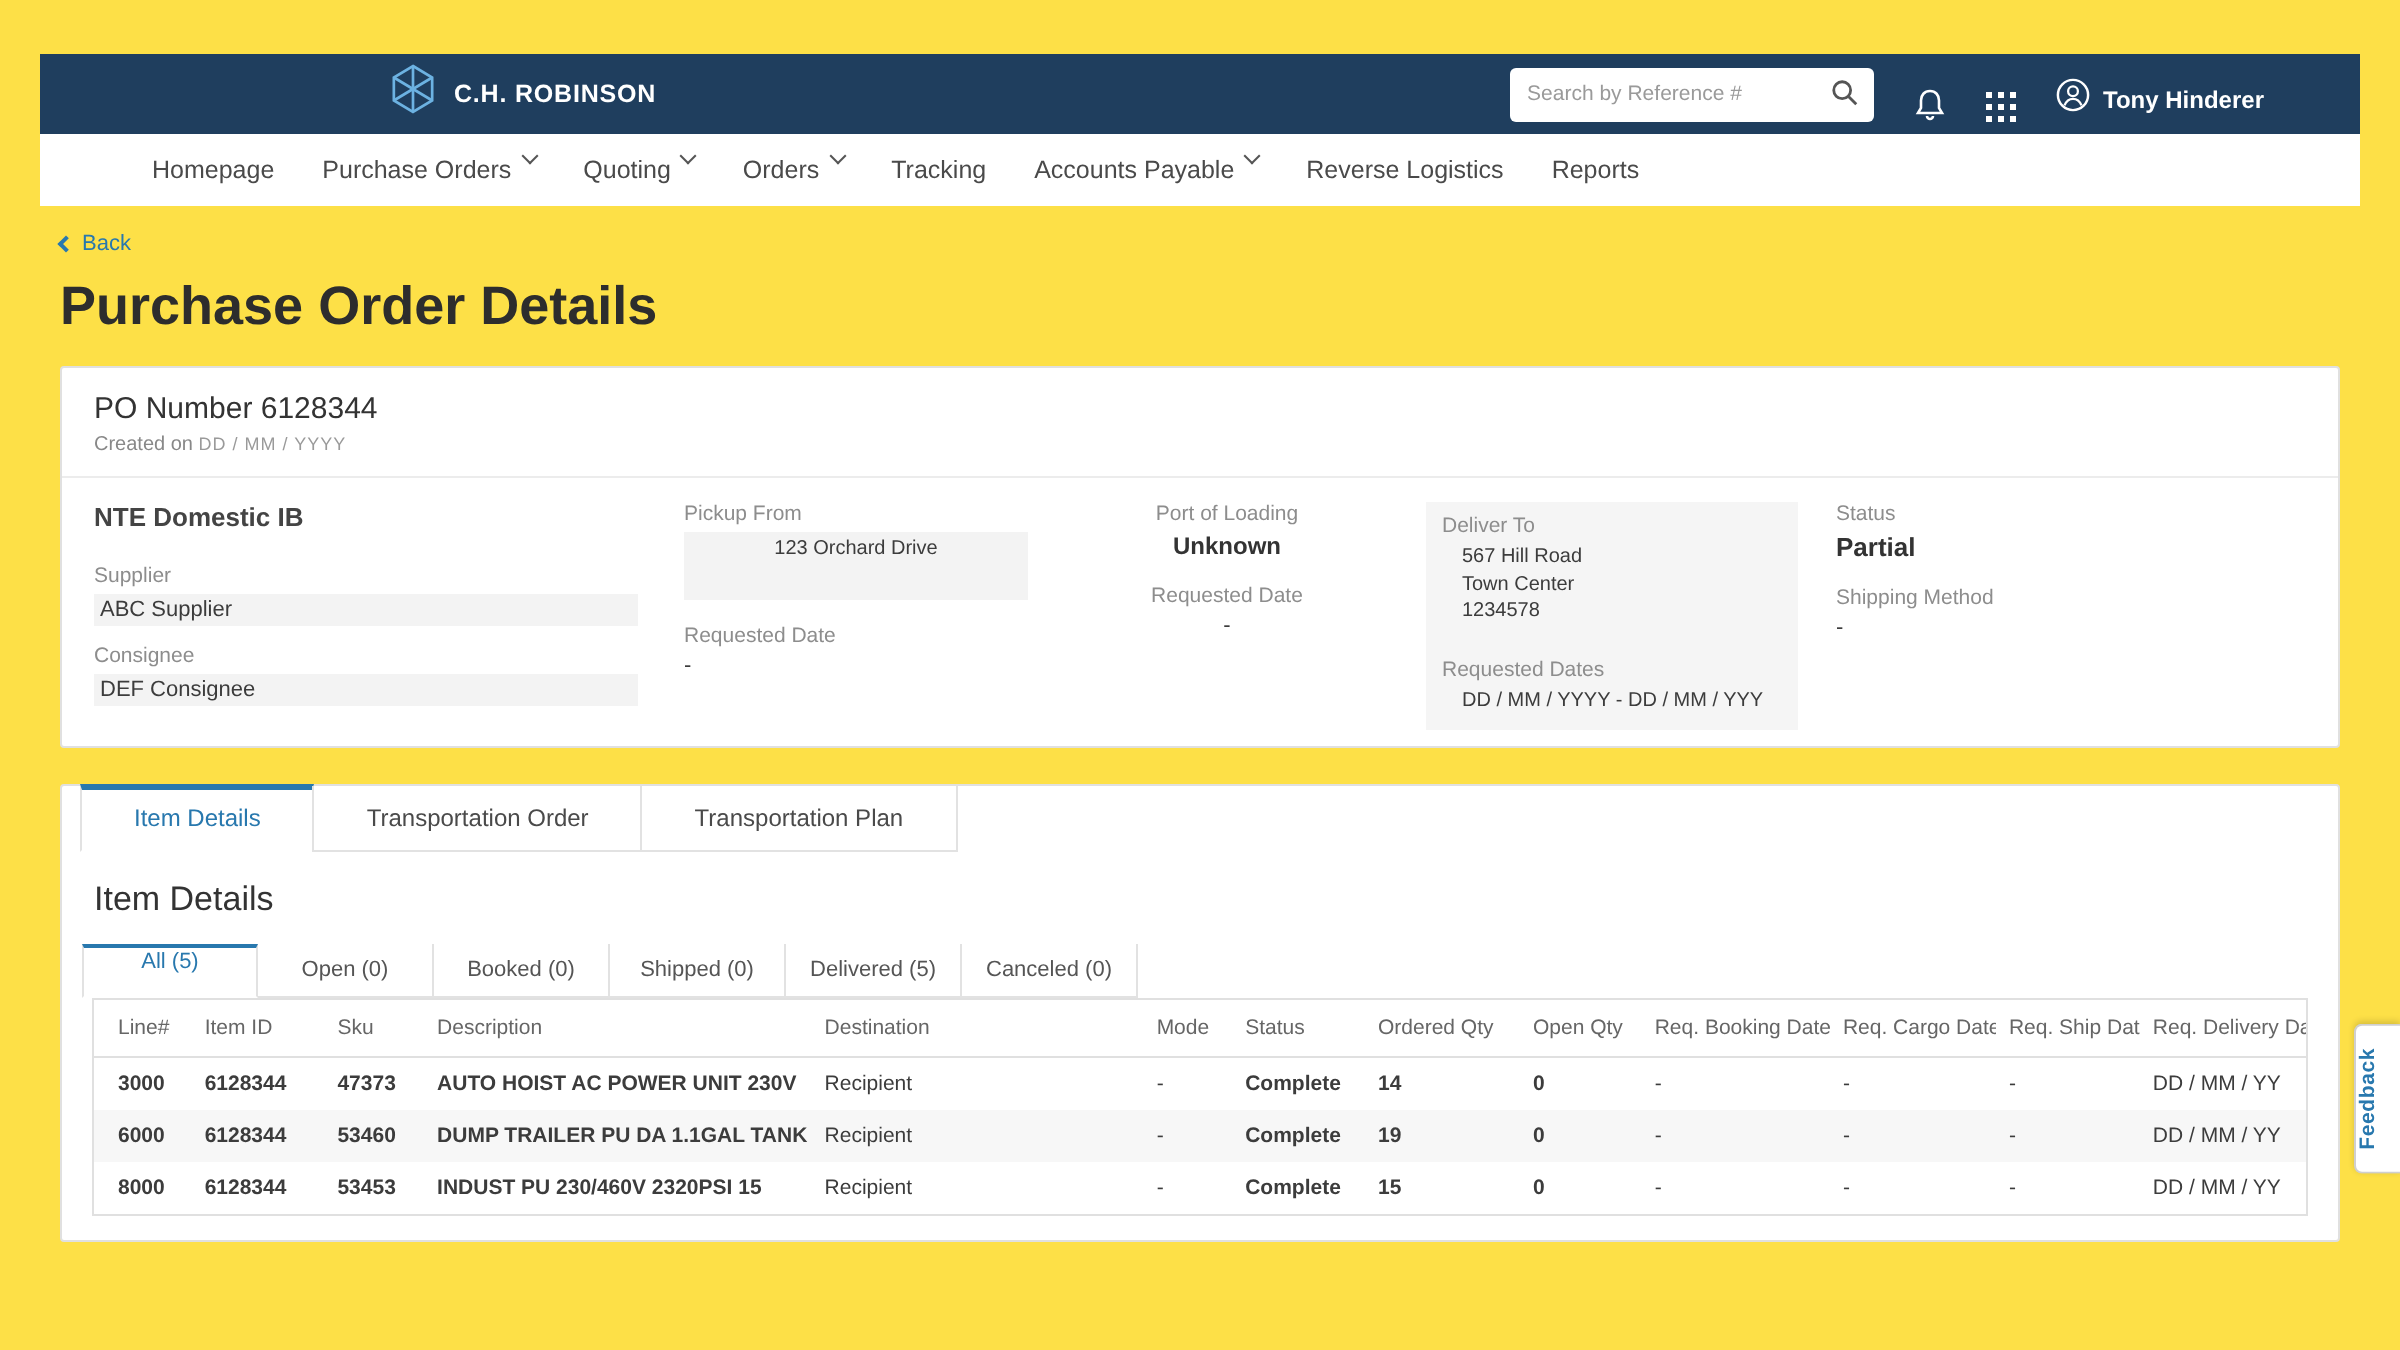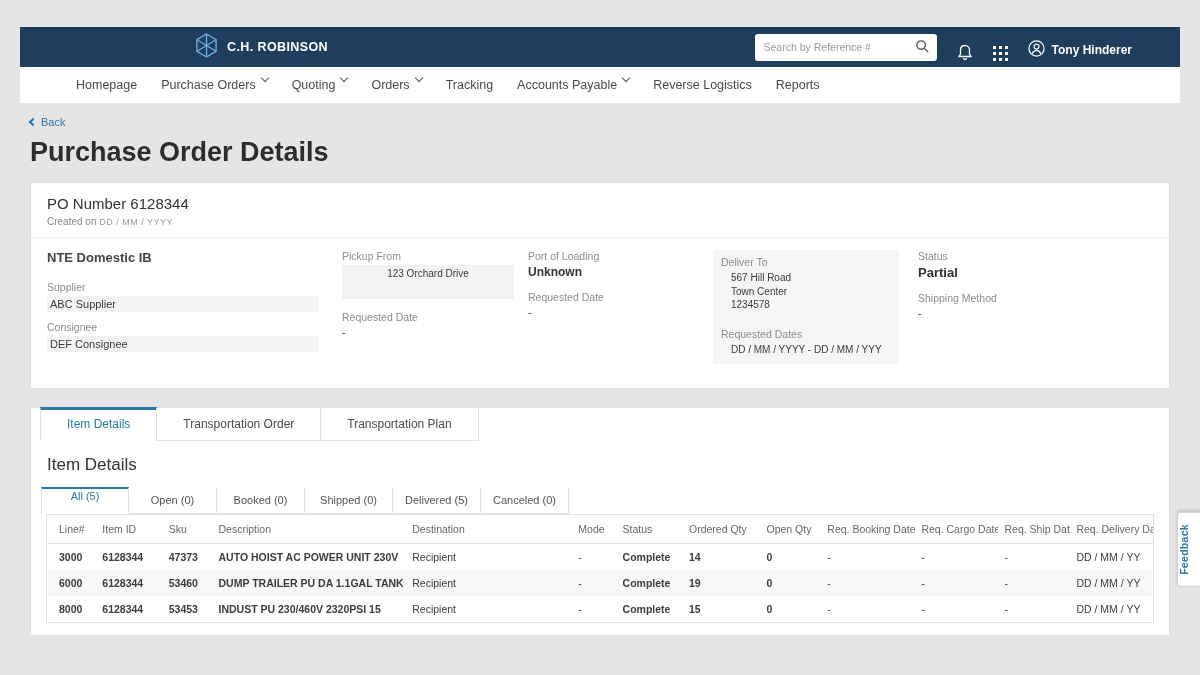--- a/index.html
+++ b/index.html
@@ -1,18 +1,18 @@
 <!DOCTYPE html>
 <html><head>
 <meta charset="utf-8">
 <style>
   * { margin:0; padding:0; box-sizing:border-box; }
   html,body { background:#fff; }
   body { font-family:"Liberation Sans", sans-serif; color:#3c3c3c; }
-  .screen { position:relative; width:1200px; height:675px; background:#e5e5e5; overflow:hidden; }
+  .screen { position:relative; width:1200px; height:675px; background:#fde047; overflow:hidden; }
   .frame { margin:27px 20px 0; }
 
   
   .topbar { height:40px; background:#1f3e5e; display:flex; align-items:center; padding:0 48px 0 175px; }
   .brand { display:flex; align-items:center; gap:9px; cursor:pointer; }
   .brand-text { color:#fff; font-weight:bold; font-size:12.5px; letter-spacing:.4px; }
   .topbar-right { margin-left:auto; display:flex; align-items:flex-end; gap:20px; }
   .searchbox { position:relative; width:182px; }
   .searchbox input { width:100%; height:27px; border:none; border-radius:3px; padding:0 28px 0 9px; font-size:10.5px; font-family:"Liberation Sans",sans-serif; color:#444; }
   .searchbox input::placeholder { color:#9a9a9a; }
@@ -28,28 +28,28 @@
 
   
   .content { padding:0 10px; }
   .back { display:inline-flex; align-items:center; gap:5px; margin-top:13px; color:#2878ae; font-size:11px; cursor:pointer; }
   .chev-left { width:6px; height:6px; border-left:2px solid #2878ae; border-bottom:2px solid #2878ae; transform:rotate(45deg); display:inline-block; }
   .page-title { font-size:27px; font-weight:bold; color:#2d2d2d; margin:8px 0 14px; }
 
   .card { background:#fff; border:1px solid #e0e0e0; border-radius:2px; }
 
   
-  .po-card { padding:12px 16px 24px; }
+  .po-card { padding:12px 16px 8px; }
   .po-number { font-size:15px; color:#333; }
   .po-created { margin-top:4px; font-size:10px; color:#888; }
   .po-created .dt { font-size:9px; color:#9a9a9a; letter-spacing:.5px; }
   .po-divider { border-top:1px solid #ececec; margin:10px -16px 12px; }
   .po-cols { display:flex; }
   .po-col { padding-right:14px; }
-  .c1 { flex:0 0 295px; } .c2 { flex:0 0 180px; } .c3 { flex:0 0 185px; } .c4 { flex:0 0 205px; } .c5 { flex:1; }
+  .c1 { flex:0 0 295px; } .c2 { flex:0 0 180px; } .c3 { flex:0 0 185px;text-align:center; } .c4 { flex:0 0 205px; } .c5 { flex:1; }
   .lbl { font-size:10.5px; color:#8d8d8d; margin-bottom:3px; }
   .val { font-size:11px; color:#3c3c3c; }
   .ph { background:#f3f3f3; }
   .po-type { font-size:13px; font-weight:bold; color:#444; margin-bottom:16px; }
   .fld { margin-bottom:9px; }
   .val-strip { display:inline-block; min-width:272px; padding:2px 3px; }
   .val-block { width:172px; min-height:34px; padding:3px 5px;text-align:center; }
   .deliver-panel { background:#f5f5f5; width:186px; padding:6px 8px 8px; }
   .addr-line { font-size:10px; color:#3c3c3c; line-height:1.35;margin-left:10px; }
   .deliver-gap { height:16px; }

